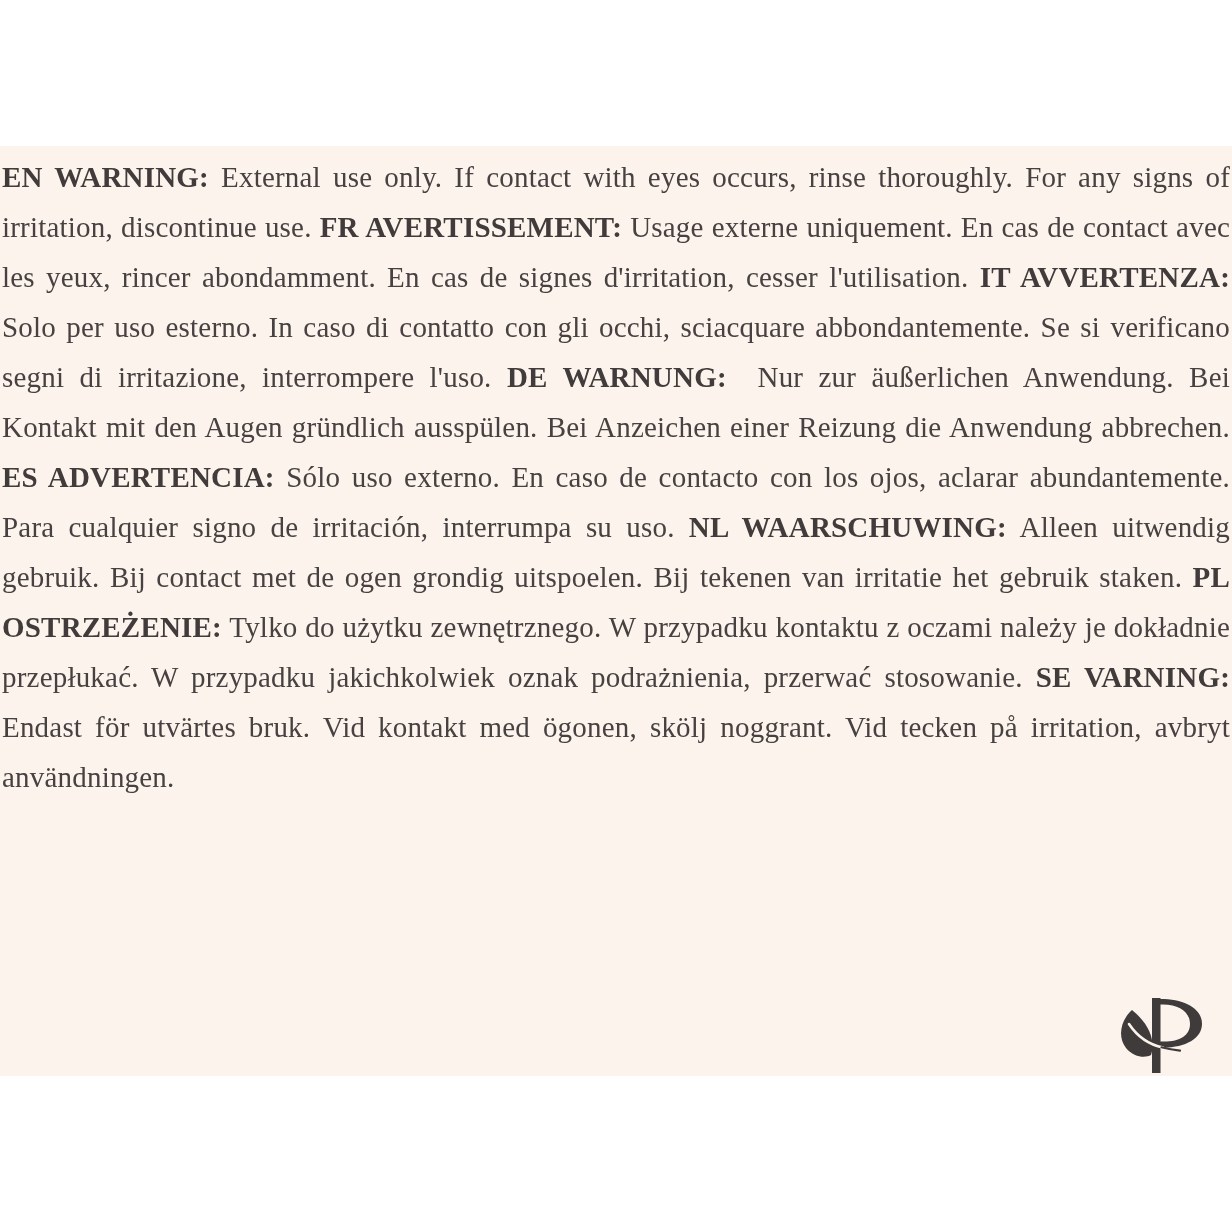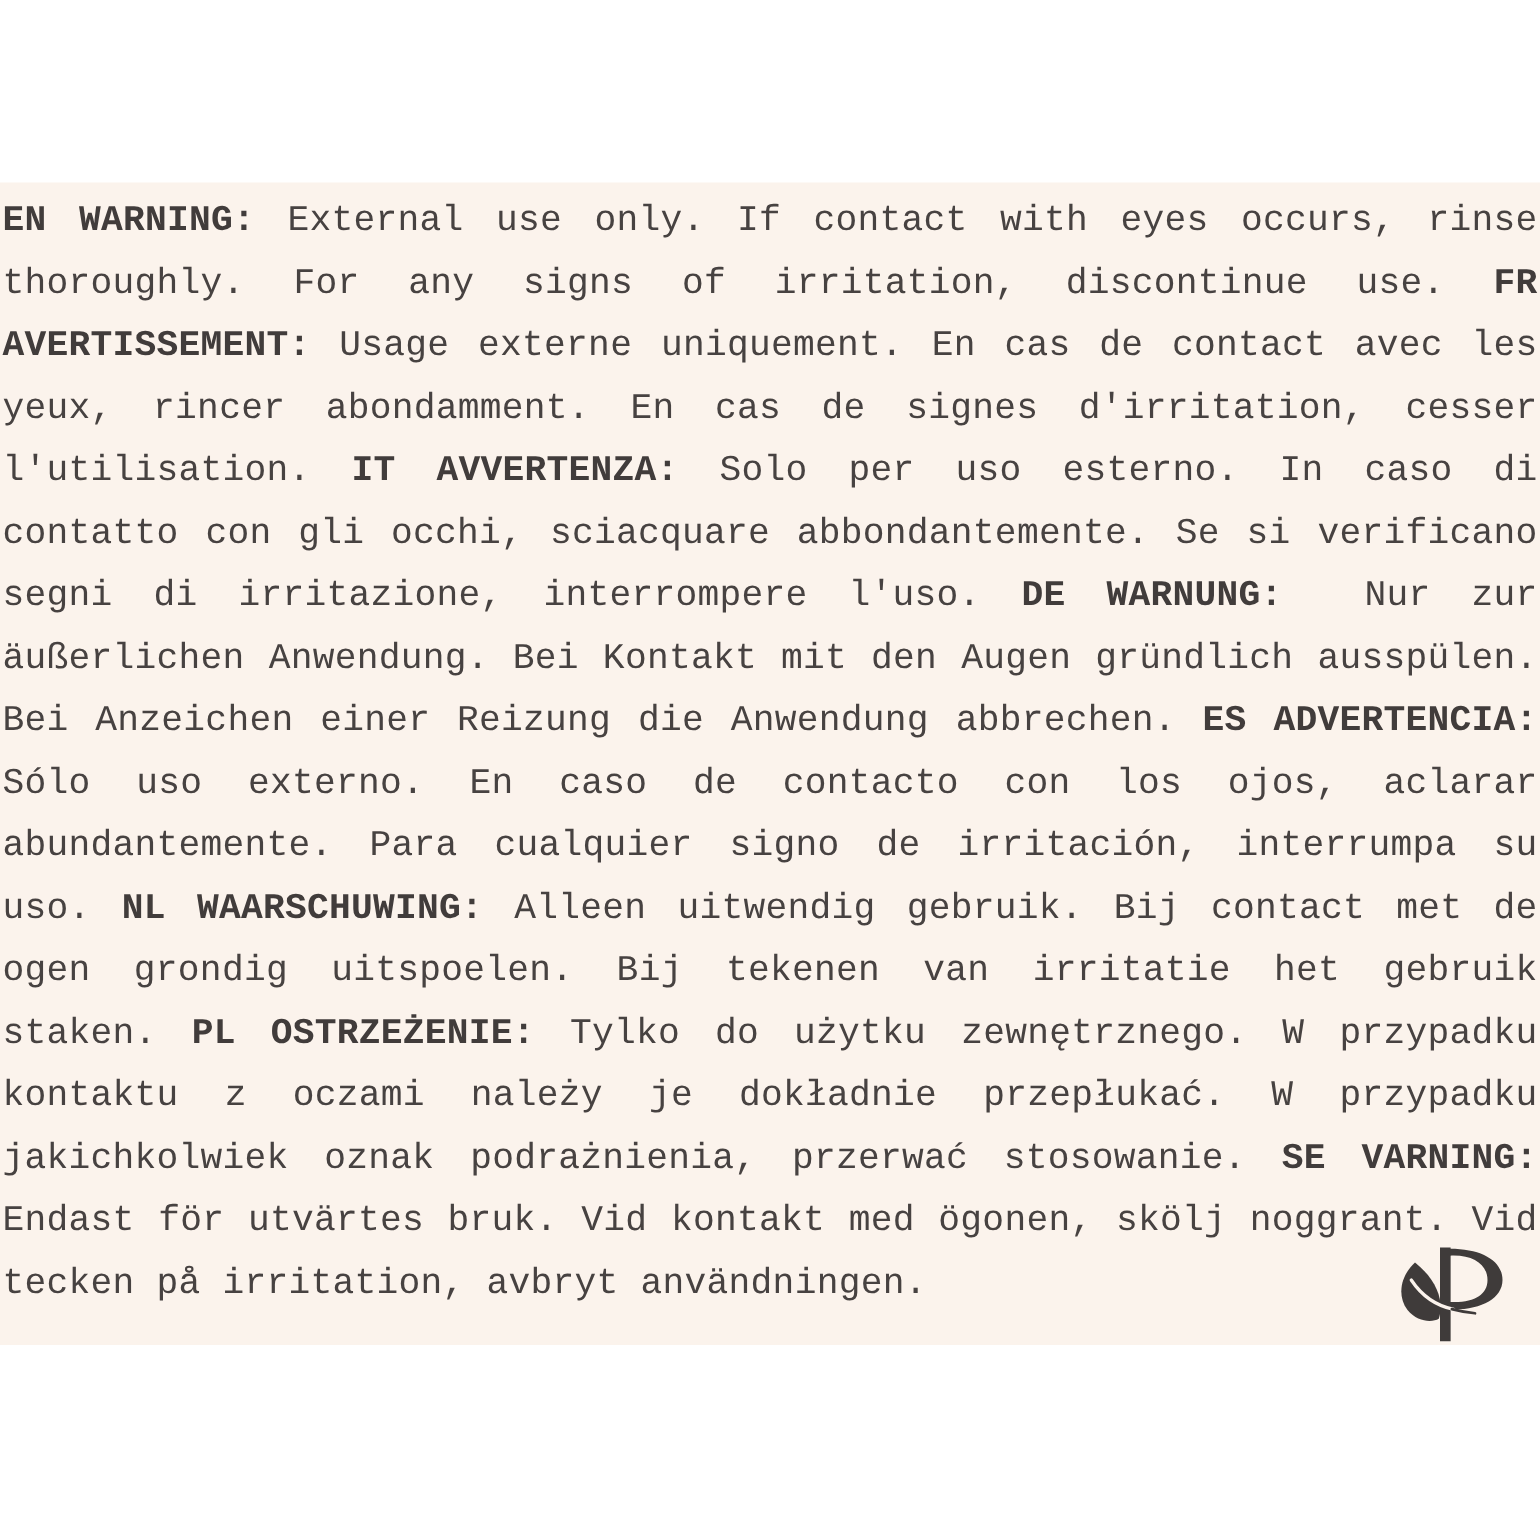--- a/index.html
+++ b/index.html
@@ -6,21 +6,21 @@
     margin: 0;
     padding: 0;
     background: #ffffff;
   }
   .canvas {
     position: relative;
     width: 1232px;
     height: 1232px;
     background: #ffffff;
     overflow: hidden;
-    font-family: Liberation Mono, monospace;
+    font-family: Liberation Serif, serif;
   }
   .label-band {
     position: absolute;
     left: 0;
     top: 146px;
     width: 1232px;
     height: 930px;
     background: #fbf3ec;
   }
   .warning-text {

